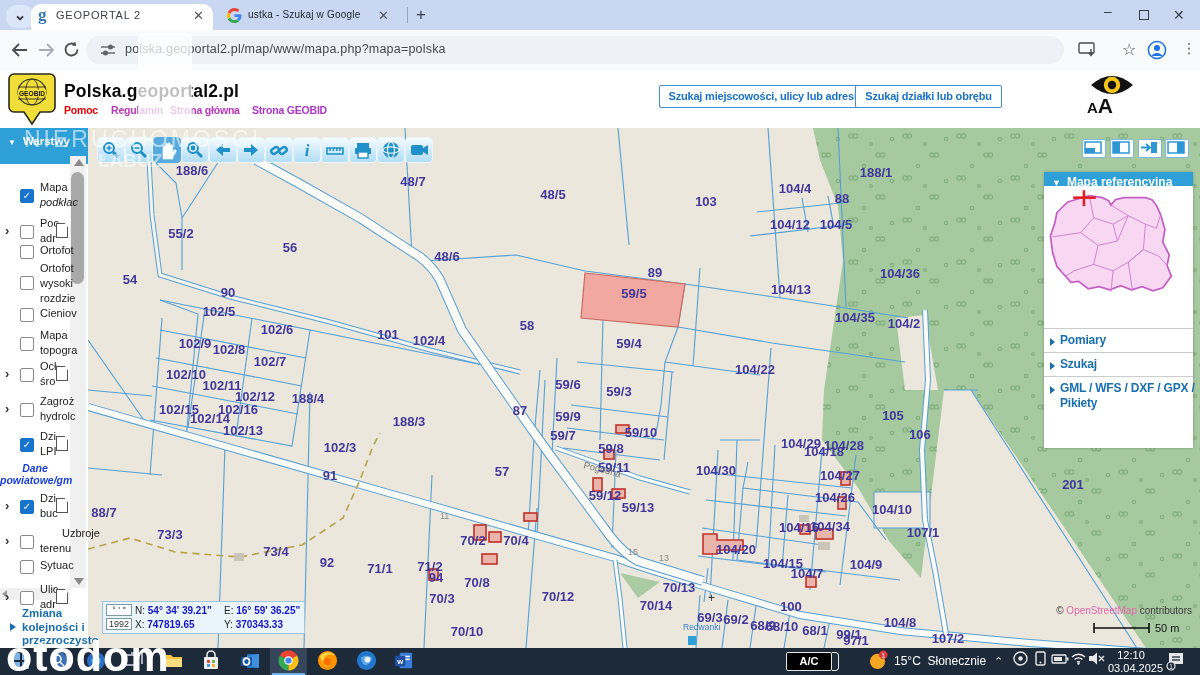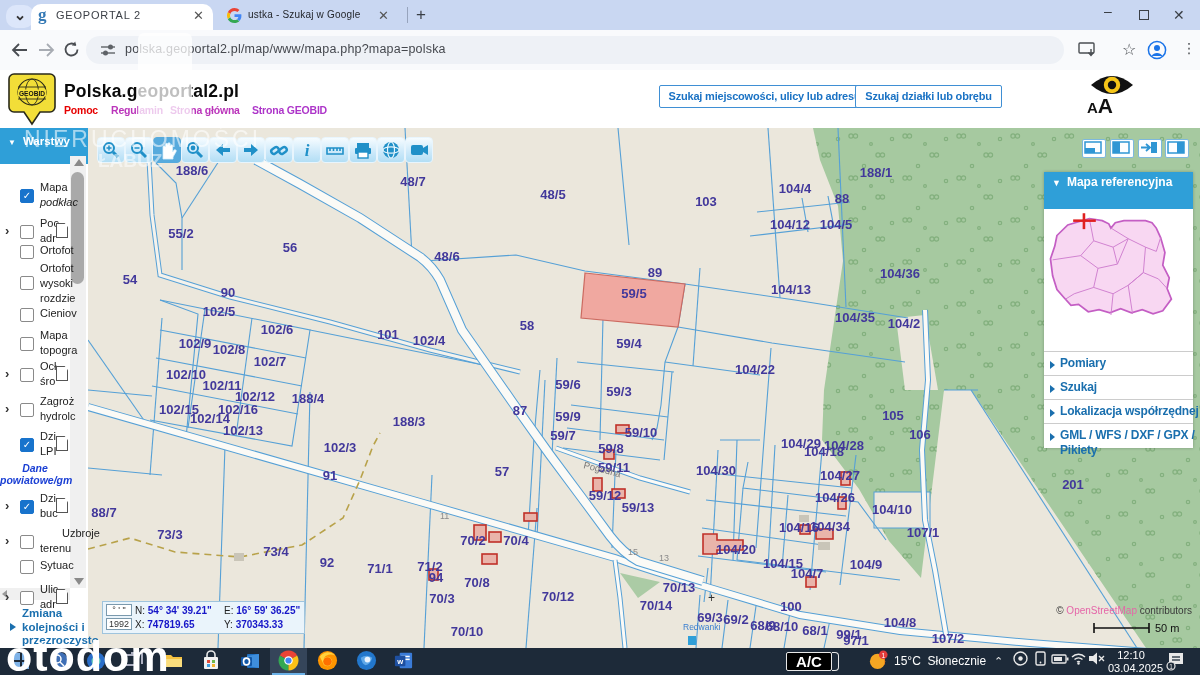--- a/index.html
+++ b/index.html
@@ -35,21 +35,21 @@
   
   #map{left:88px;top:128px;width:1112px;height:520px;background:#ebe7dc;overflow:hidden;}
   
   .tbtn{position:absolute;top:9px;width:26px;height:24px;border-radius:4px;
         background:linear-gradient(#f6fcff,#cfeafa 55%,#b2def5);border:1px solid #e8f5fd;}
   .tbtn svg{position:absolute;left:2px;top:2px;}
   
   .rbtn{position:absolute;top:11px;width:22px;height:17px;background:#fdfeff;border:1px solid #7db8dc;border-radius:2px;}
   
   #refpanel{left:956px;top:44px;width:149px;height:276px;background:#fff;box-shadow:0 0 3px rgba(0,0,0,.25);}
-  #refhead{height:37px;background:#2f9fd8;color:#fff;font-size:12px;font-weight:bold;line-height:21px;}
+  #refhead{height:14px;background:#2f9fd8;color:#fff;font-size:12px;font-weight:bold;line-height:21px;}
   .refrow{border-top:1px solid #ccc;color:#1a6fae;font-size:12px;font-weight:bold;padding:4px 2px 4px 16px;position:relative;white-space:nowrap;letter-spacing:-0.2px;line-height:15px;}
   .refrow:before{content:"";position:absolute;left:6px;top:9px;width:0;height:0;
       border-left:5px solid #1a6fae;border-top:4px solid transparent;border-bottom:4px solid transparent;}
   
   #coords{left:14px;top:473px;width:201px;height:31px;background:#eaf4fb;border:1px solid #9fc4dd;
           font-size:10px;color:#222;white-space:nowrap;}
   #coords b{color:#1616c8;}
   .cbox{display:inline-block;background:#fff;border:1px solid #7a99ad;font-size:9px;
         width:24px;text-align:center;color:#333;}
   
@@ -533,21 +533,20 @@
           <path d="M94 60 L80 72"></path>
         </g>
         <g stroke="#e02020" stroke-width="2.4">
           <line x1="29" y1="11" x2="50" y2="11"></line>
           <line x1="39" y1="4" x2="39" y2="19"></line>
         </g>
       </svg>
     </div>
     <div class="refrow">Pomiary</div>
     <div class="refrow">Szukaj</div>
-    <div class="refrow">Lokalizacja współrzędnej</div>
     <div class="refrow">GML / WFS / DXF / GPX /<br>Pikiety</div>
   </div>
 
   
   <div class="abs" id="coords">
     <div style="position:absolute;left:3px;top:2px;"><span class="cbox">° ' "</span></div>
     <div style="position:absolute;left:32px;top:3px;">N: <b>54° 34' 39.21"</b></div>
     <div style="position:absolute;left:121px;top:3px;">E: <b>16° 59' 36.25"</b></div>
     <div style="position:absolute;left:3px;top:16px;"><span class="cbox">1992</span></div>
     <div style="position:absolute;left:32px;top:17px;">X: <b>747819.65</b></div>
@@ -696,21 +695,21 @@
       <path d="M5 8 q6 -4 12 0 q-2 7 -7 8 q-4 -2 -5 -8 Z" fill="#5fa8e8"></path>
       <circle cx="12" cy="10" r="3" fill="#eaf4ff"></circle>
     </svg></div>
 <div class="tico abs" style="left:393px;top:650px;z-index:21;"><svg width="21" height="21" viewBox="0 0 22 22">
       <rect x="7" y="3" width="13" height="16" rx="1" fill="#3a7bd8"></rect>
       <rect x="8.5" y="6" width="9" height="1.6" fill="#fff"></rect>
       <rect x="8.5" y="9" width="9" height="1.6" fill="#fff"></rect>
       <rect x="2" y="6" width="11" height="11" rx="1" fill="#1e4fa0"></rect>
       <text x="7.5" y="14.5" font-size="8" fill="#fff" font-weight="bold" text-anchor="middle">w</text>
     </svg></div>
-<div class="abs" style="left:786px;top:652px;width:44px;height:17px;background:#000;border:1.6px solid #e8e8e8;border-radius:2px;color:#fff;font-size:15px;font-weight:bold;text-align:center;line-height:17px;z-index:21;">A/C</div>
+<div class="abs" style="left:786px;top:652px;width:44px;height:17px;background:#000;border:1.6px solid #e8e8e8;border-radius:2px;color:#fff;font-size:11px;font-weight:bold;text-align:center;line-height:17px;z-index:21;">A/C</div>
 <div class="abs" style="left:832px;top:652px;width:6px;height:17px;border:1.6px solid #e8e8e8;border-left:none;border-radius:0 4px 4px 0;z-index:21;"></div>
 <div class="tico abs" style="left:868px;top:650px;z-index:21;"><svg width="21" height="21" viewBox="0 0 22 22">
       <circle cx="10" cy="12" r="8" fill="#f5a623"></circle>
       <path d="M10 4 a8 8 0 0 1 8 8 a8 8 0 0 1 -2 5 a9 9 0 0 0 -6 -13 Z" fill="#e87f1e"></path>
       <circle cx="16" cy="5" r="4.5" fill="#e23b3b"></circle>
       <text x="16" y="8" font-size="7" fill="#fff" text-anchor="middle">1</text>
     </svg></div>
 <div class="abs" style="left:894px;top:654px;color:#fff;font-size:12px;z-index:21;">15°C&nbsp; Słonecznie</div>
 <div class="abs" style="left:994px;top:655px;color:#e8e8e8;font-size:11px;z-index:21;">⌃</div>
 <div class="tico abs" style="left:1012px;top:650px;z-index:21;"><svg width="17" height="17" viewBox="0 0 17 17">

